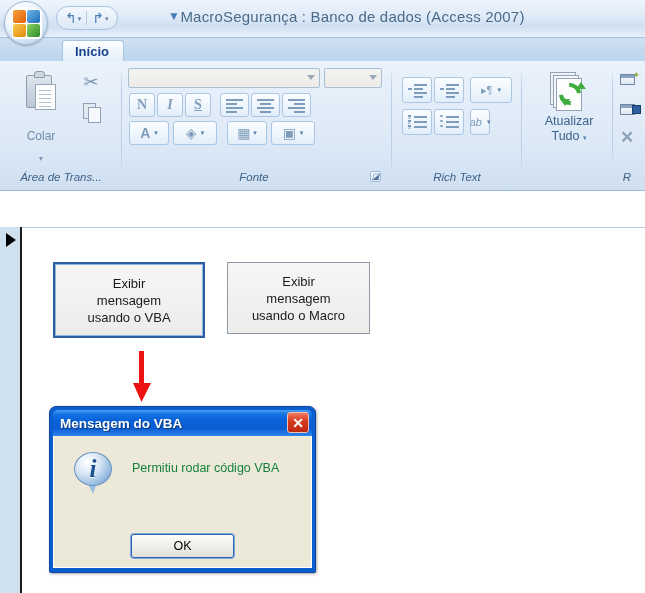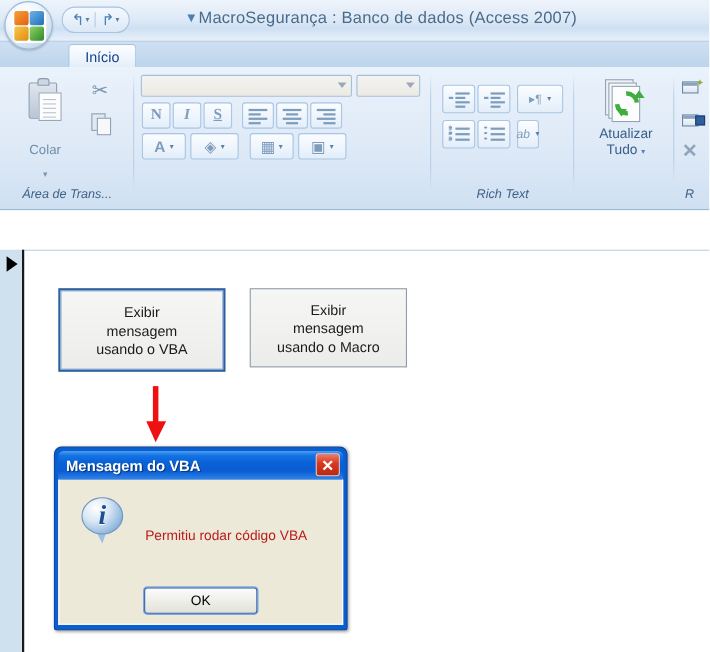--- a/index.html
+++ b/index.html
@@ -72,25 +72,26 @@
   }
 
   
   .tabstrip {
     position: absolute; left: 0; top: 38px; width: 645px; height: 23px;
     background: linear-gradient(180deg,#cfe0f2 0%, #bcd4ec 100%);
   }
   .rtab {
     position: absolute; left: 62px; top: 2px;
     height: 21px; min-width: 62px; padding: 0 12px;
-    display: flex; align-items: center; justify-content: center;
+    display: flex; align-items: center; justify-content: flex-start;
     font-size: 13px; color: #15428b;
     background: linear-gradient(180deg,#fdfeff 0%, #eef5fd 60%, #e3eefb 100%);
     border: 1px solid #a8c4e0; border-bottom: none;
     border-radius: 4px 4px 0 0;
+    font-weight: bold;
   }
 
   
   .ribbon {
     position: absolute; left: 0; top: 61px; width: 645px; height: 130px;
     background: linear-gradient(180deg,#eaf2fb 0%, #dfeaf7 55%, #cfe0f2 100%);
     border-bottom: 1px solid #9ab8d8;
   }
   .grp {
     position: absolute; top: 2px; height: 122px;
@@ -351,22 +352,22 @@
     border-left: 7px solid transparent; border-right: 5px solid transparent;
     border-top: 14px solid #9cc0e2;
   }
   .info-i {
     position: absolute; left: 0; top: 3px; width: 38px;
     text-align: center; font-family: "Liberation Serif", serif;
     font-size: 25px; font-style: italic; font-weight: bold; color: #1b4f8f;
     text-shadow: 0 1px 0 #ffffff;
   }
   .msg-text {
-    position: absolute; left: 78px; top: 44px; width: 175px;
-    font-size: 12.5px; color: #b91c1c;
+    position: absolute; left: 78px; top: 25px; width: 175px;
+    font-size: 12.5px; color: #15803d;
   }
   .okbtn {
     position: absolute; left: 77px; top: 98px; width: 103px; height: 24px;
     border: 1px solid #2d63b4; border-radius: 3px;
     background: linear-gradient(180deg,#fbfbfb 0%, #f0f0ec 45%, #e2e0d8 100%);
     box-shadow: 0 0 0 1px #7fa6de;
     display: flex; align-items: center; justify-content: center;
     font-size: 12.5px; color: #000;
   }
 </style>
@@ -489,20 +490,24 @@
           <span class="qat-caret" style="margin-left:4px;">▾</span>
         </div>
         <div class="rb on" style="left:103px; top:58px; width:40px; height:24px;">
           <span style="font-size:14px;color:#7f9dbb;">▦</span>
           <span class="qat-caret" style="margin-left:3px;">▾</span>
         </div>
         <div class="rb on" style="left:147px; top:58px; width:44px; height:24px;">
           <span style="font-size:14px;color:#7f9dbb;">▣</span>
           <span class="qat-caret" style="margin-left:4px;">▾</span>
         </div>
+      </div>
+      <div class="grp-label">
+        <span>Fonte</span>
+        <span class="dlg-launcher">◪</span>
       </div>
     </div>
     <div class="grp-sep" style="left:391px;"></div>
 
     <div class="grp" style="left:396px; width:122px;">
       <div class="grp-body">
         <div class="rb on" style="left:6px;  top:14px; width:30px; height:26px;">
           <div class="indent">
             <span style="left:6px; top:1px; width:13px;"></span>
             <span style="left:6px; top:5px; width:9px;"></span>

